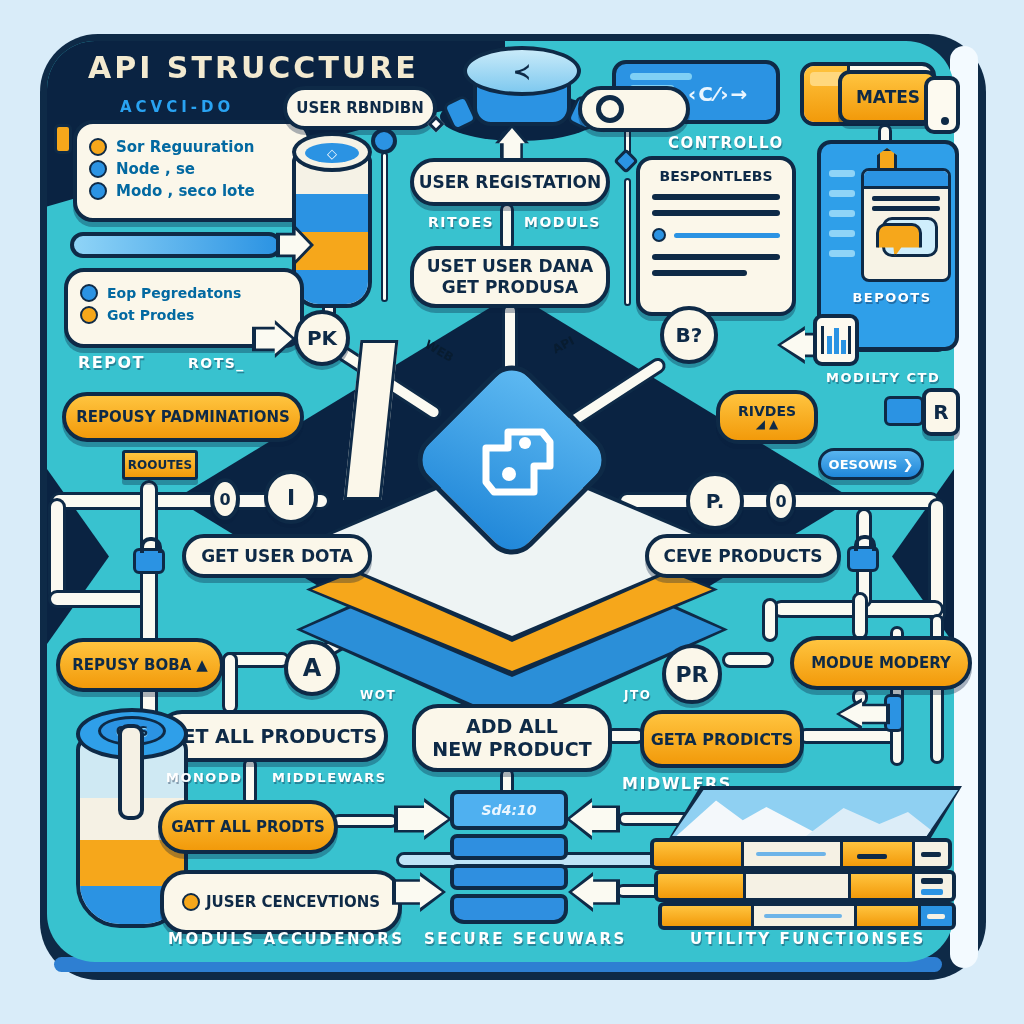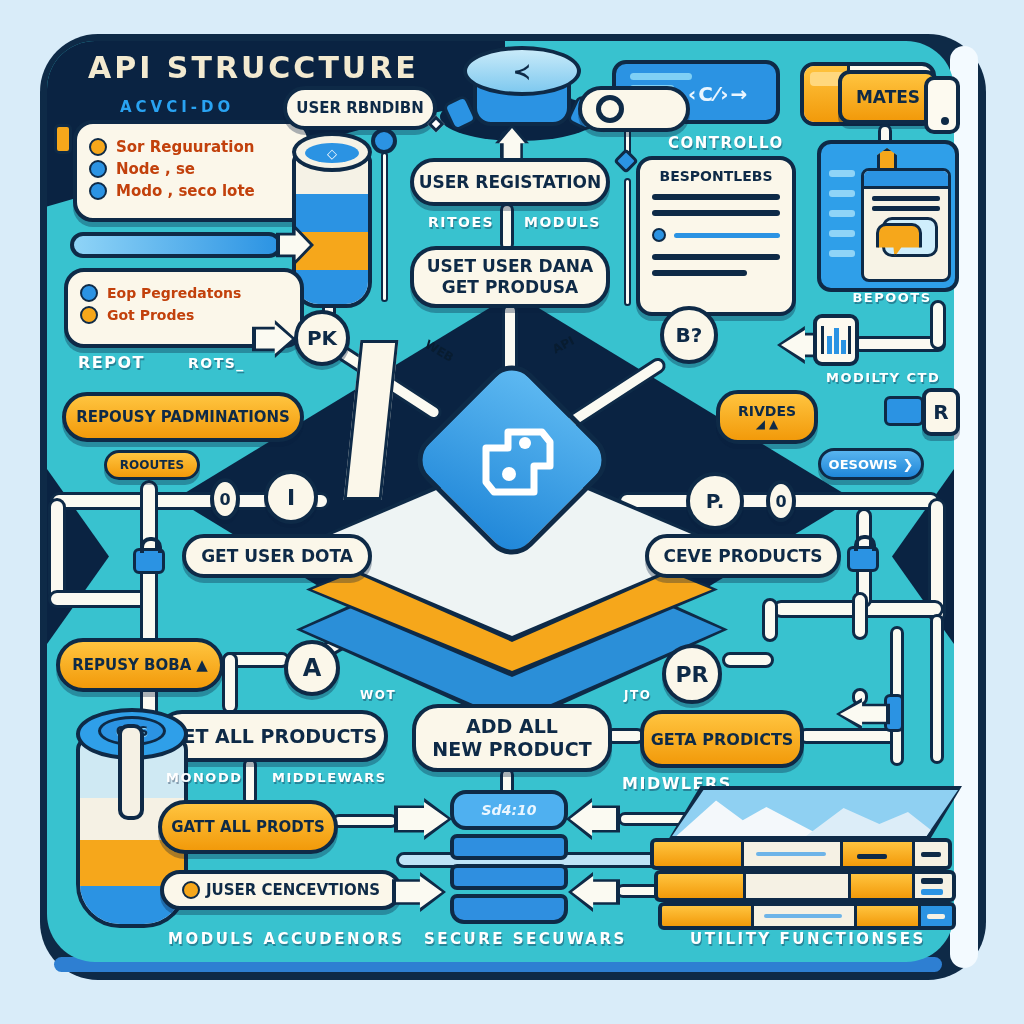--- a/index.html
+++ b/index.html
@@ -21,21 +21,21 @@
   .po{background:linear-gradient(#ffc43f,#f29a0a);border:4px solid #0e2a47;border-radius:26px;}
   .pb{background:linear-gradient(#58b4ef,#1f86d8);border:3px solid #0e2a47;border-radius:16px;color:#fff;}
   .node{position:absolute;background:#fbf7ea;border:4px solid #0e2a47;border-radius:50%;display:flex;
       align-items:center;justify-content:center;font-weight:800;color:#0e2a47;box-sizing:border-box;
       box-shadow:0 4px 0 rgba(10,30,60,.33);}
   .cap{position:absolute;color:#fff;font-weight:800;letter-spacing:1.5px;
       text-shadow:1px 2px 0 rgba(10,30,60,.38);white-space:nowrap;}
   .ncap{position:absolute;color:#081c30;font-weight:800;white-space:nowrap;}
   .bubble{position:absolute;background:#fbf7ea;border:4px solid #0e2a47;border-radius:20px;
       box-sizing:border-box;box-shadow:0 5px 0 rgba(10,30,60,.33);padding:10px 12px;}
-  .brow{display:flex;align-items:center;gap:9px;margin:4px 0;font-weight:800;color:#c2410c;}
+  .brow{display:flex;align-items:center;gap:9px;margin:4px 0;font-weight:800;color:#0369a1;}
   .dot{width:14px;height:14px;border-radius:50%;border:2.5px solid #0e2a47;flex:0 0 auto;}
   .dot.orange{background:#f6a71b}.dot.blue{background:#2b93e3}
   
   .ba{position:absolute}.ba>div{position:absolute}
   .ba>.o{inset:0;background:#0e2a47}.ba>.i{inset:4px;background:#fbfaf2}
   .ar>div{clip-path:polygon(0 18%,52% 18%,52% 0,100% 50%,52% 100%,52% 82%,0 82%)}
   .al>div{clip-path:polygon(100% 18%,48% 18%,48% 0,0 50%,48% 100%,48% 82%,100% 82%)}
   .au>div{clip-path:polygon(18% 100%,18% 48%,0 48%,50% 0,100% 48%,82% 48%,82% 100%)}
   
   .plate{position:absolute}.plate>div{position:absolute;clip-path:polygon(50% 0,100% 50%,50% 100%,0 50%)}
@@ -200,21 +200,21 @@
     <div class="abs" style="left:6px;top:6px;width:34px;height:14px;background:#ffd87e;border-radius:4px"></div>
   </div>
   <div class="po" style="left:838px;top:70px;width:100px;height:54px;border-radius:12px;font-size:17px">
       <span>MATES</span>
     </div>
   <div class="abs" style="left:924px;top:76px;width:36px;height:58px;background:#fdfaf0;border:4px solid #0e2a47;border-radius:10px">
     <div class="abs" style="left:13px;bottom:5px;width:8px;height:8px;background:#0e2a47;border-radius:50%"></div>
   </div>
   <div class="pp" style="left:878px;top:124px;width:14px;height:26px"></div>
 
-  <div class="abs" style="left:817px;top:140px;width:142px;height:152px;background:#2f9fe9;border:4px solid #0e2a47;border-radius:14px">
+  <div class="abs" style="left:817px;top:140px;width:142px;height:211px;background:#2f9fe9;border:4px solid #0e2a47;border-radius:14px">
     <div class="abs" style="left:8px;top:26px;width:26px;height:7px;background:#8fd4f7;border-radius:3px"></div>
     <div class="abs" style="left:8px;top:46px;width:26px;height:7px;background:#8fd4f7;border-radius:3px"></div>
     <div class="abs" style="left:8px;top:66px;width:26px;height:7px;background:#8fd4f7;border-radius:3px"></div>
     <div class="abs" style="left:8px;top:86px;width:26px;height:7px;background:#8fd4f7;border-radius:3px"></div>
     <div class="abs" style="left:8px;top:106px;width:26px;height:7px;background:#8fd4f7;border-radius:3px"></div>
     <div class="abs" style="left:56px;top:4px;width:20px;height:24px;background:#f6a71b;border:3px solid #0e2a47;clip-path:polygon(50% 0,100% 30%,100% 100%,0 100%,0 30%)"></div>
     <div class="abs" style="left:40px;top:24px;width:90px;height:114px;background:#f7f3e6;border:3px solid #0e2a47;border-radius:8px;overflow:hidden">
       <div style="height:15px;background:#2b93e3;border-bottom:3px solid #0e2a47"></div>
       <div style="margin:7px 8px 0;height:5px;background:#0e2a47;border-radius:2px"></div>
       <div style="margin:5px 8px 0;height:5px;background:#0e2a47;border-radius:2px"></div>
@@ -256,21 +256,21 @@
       <div class="o"></div>
       <div class="i"></div>
     </div>
   <div class="abs" style="left:352px;top:340px;width:38px;height:160px;background:#fbf7ea;border:3px solid #0e2a47;transform:skewX(-6deg)"></div>
   <div class="cap" style="left:78px;top:353px;font-size:16px">REPOT</div>
   <div class="cap" style="left:188px;top:355px;font-size:14px">ROTS_</div>
 
   <div class="po" style="left:62px;top:392px;width:242px;height:50px;border-radius:25px;font-size:15px">
       <span>REPOUSY PADMINATIONS</span>
     </div>
-  <div class="po" style="left:104px;top:450px;width:96px;height:30px;border-radius:15px;font-size:12px;border-width:3px">
+  <div class="po" style="left:122px;top:450px;width:76px;height:30px;border-radius:3px;font-size:12px;border-width:3px">
       <span>ROOUTES</span>
     </div>
 
   <div class="lock" style="left:133px;top:548px"></div>
   <div class="lock" style="left:847px;top:546px"></div>
 
   <div class="node" style="left:294px;top:310px;width:56px;height:56px;font-size:20px">
       <span>PK</span>
     </div>
   <div class="node" style="left:660px;top:306px;width:58px;height:58px;font-size:20px">
@@ -330,36 +330,39 @@
   <div class="abs" style="left:98px;top:716px;width:68px;height:30px;background:#2b93e3;border:3px solid #0e2a47;border-radius:50%;display:flex;align-items:center;justify-content:center">
     <span style="color:#0e2a47;font-weight:800;font-size:14px;text-shadow:0 1px 0 #8fd4f7">OBS</span>
   </div>
   <div class="abs" style="left:118px;top:724px;width:26px;height:96px;background:#f5f1e4;border:4px solid #0e2a47;border-radius:10px"></div>
 
   <div class="cap" style="left:166px;top:770px;font-size:13px">MONODD</div>
   <div class="cap" style="left:272px;top:770px;font-size:13px">MIDDLEWARS</div>
   <div class="po" style="left:158px;top:800px;width:180px;height:54px;border-radius:27px;font-size:15px">
       <span>GATT ALL PRODTS</span>
     </div>
-  <div class="pw" style="left:160px;top:870px;width:242px;height:40px;font-size:15px;gap:6px">
+  <div class="pw" style="left:160px;top:870px;width:242px;height:64px;font-size:15px;gap:6px">
     <span class="dot orange"></span>
       <span>JUSER CENCEVTIONS</span>
   </div>
 
   <div class="pw" style="left:412px;top:704px;width:200px;height:68px;border-radius:26px;flex-direction:column;font-size:19px;line-height:1.2">
     <span>ADD ALL</span>
       <span>NEW PRODUCT</span>
   </div>
   <div class="node" style="left:662px;top:644px;width:60px;height:60px;font-size:22px">
       <span>PR</span>
     </div>
   <div class="cap" style="left:624px;top:688px;font-size:12px">JTO</div>
   <div class="po" style="left:640px;top:710px;width:164px;height:58px;border-radius:22px;font-size:16px">
       <span>GETA PRODICTS</span>
     </div>
+  <div class="po" style="left:790px;top:636px;width:182px;height:54px;border-radius:27px;font-size:15px">
+      <span>MODUE MODERY</span>
+    </div>
   <div class="cap" style="left:622px;top:774px;font-size:16px">MIDWLERS</div>
 
   <div class="abs" style="left:884px;top:694px;width:20px;height:38px;background:#2b93e3;border:3px solid #0e2a47;border-radius:6px"></div>
   <div class="ba al" style="left:836px;top:698px;width:54px;height:32px">
       <div class="o"></div>
       <div class="i"></div>
     </div>
 
   <div class="ba ar" style="left:394px;top:798px;width:58px;height:42px">
       <div class="o"></div>
@@ -371,21 +374,21 @@
     </div>
   <div class="abs" style="left:396px;top:852px;width:330px;height:16px;background:#bfe3f7;border:3px solid #0e2a47;border-radius:8px"></div>
   <div class="ba ar" style="left:392px;top:872px;width:54px;height:40px">
       <div class="o"></div>
       <div class="i"></div>
     </div>
   <div class="ba al" style="left:568px;top:872px;width:52px;height:40px">
       <div class="o"></div>
       <div class="i"></div>
     </div>
-  <div class="abs" style="left:450px;top:790px;width:118px;height:40px;background:#4fb0f0;border:4px solid #0e2a47;border-radius:16px;display:flex;align-items:center;justify-content:center">
+  <div class="abs" style="left:450px;top:790px;width:118px;height:40px;background:#4fb0f0;border:4px solid #0e2a47;border-radius:8px;display:flex;align-items:center;justify-content:center">
     <span style="color:#eaf6ff;font-weight:800;font-size:14px;font-style:italic">Sd4:10</span>
   </div>
   <div class="abs" style="left:450px;top:834px;width:118px;height:26px;background:#2f8fe0;border:4px solid #0e2a47;border-radius:7px"></div>
   <div class="abs" style="left:450px;top:864px;width:118px;height:26px;background:#2f8fe0;border:4px solid #0e2a47;border-radius:7px"></div>
   <div class="abs" style="left:450px;top:894px;width:118px;height:30px;background:#2f8fe0;border:4px solid #0e2a47;border-radius:7px 7px 14px 14px"></div>
 
   <div class="abs" style="left:668px;top:786px;width:294px;height:54px;background:#0e2a47;clip-path:polygon(11% 0,100% 0,89% 100%,0 100%)">
     <div class="abs" style="inset:4px;background:#8fd0f2;clip-path:polygon(11% 0,100% 0,89% 100%,0 100%)">
       <div class="abs" style="left:0;top:6px;width:55%;height:44px;background:#f4f8fb;clip-path:polygon(0 100%,28% 10%,45% 55%,60% 25%,100% 100%)"></div>
       <div class="abs" style="left:45%;top:10px;width:50%;height:40px;background:#dcedf8;clip-path:polygon(0 100%,30% 20%,55% 60%,75% 30%,100% 100%)"></div>

